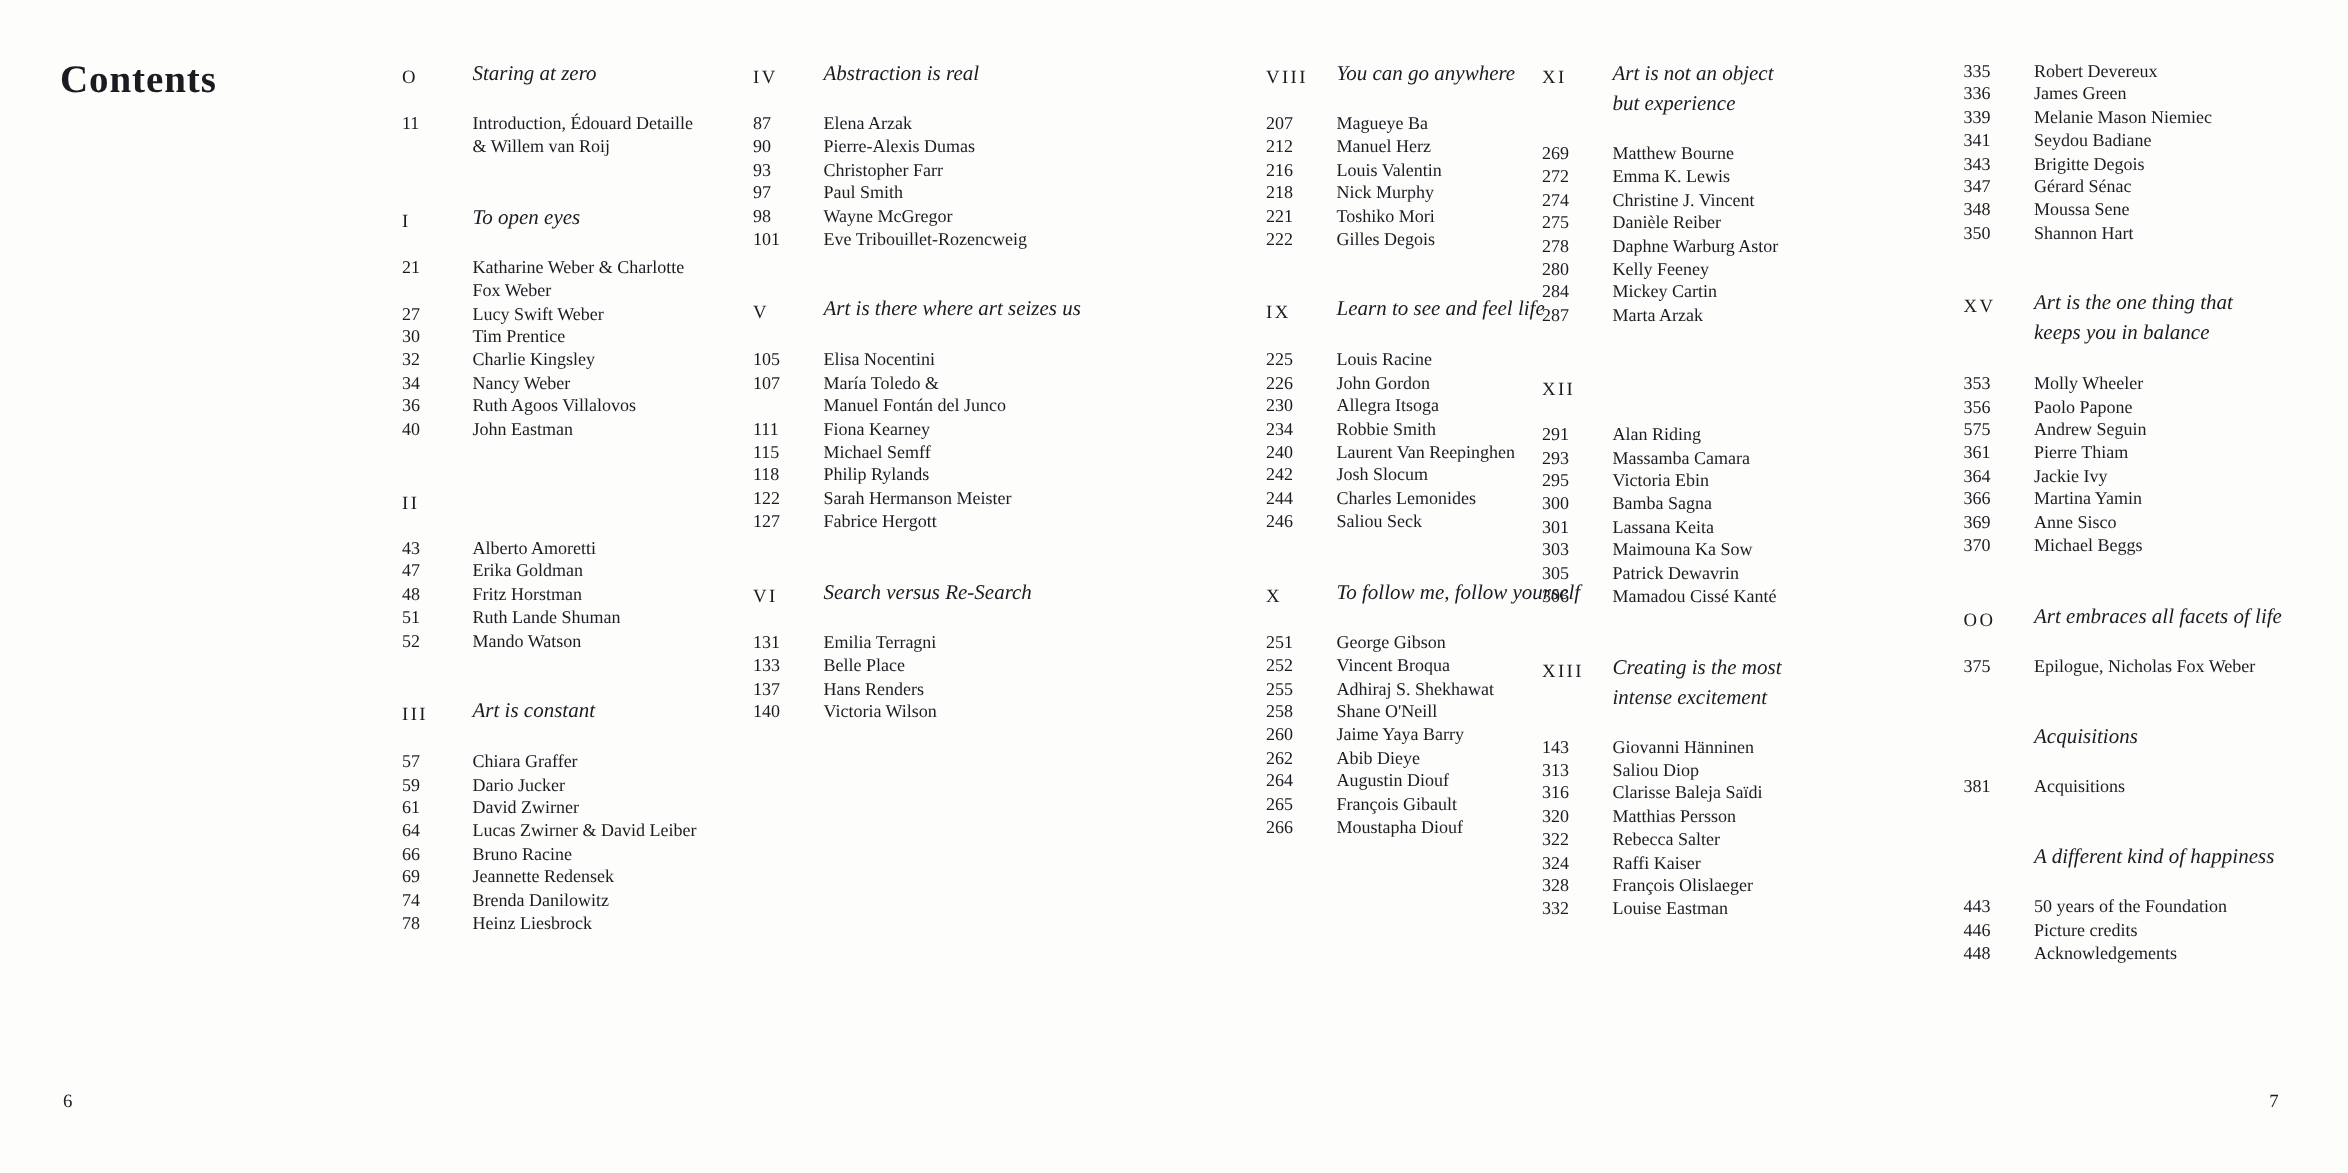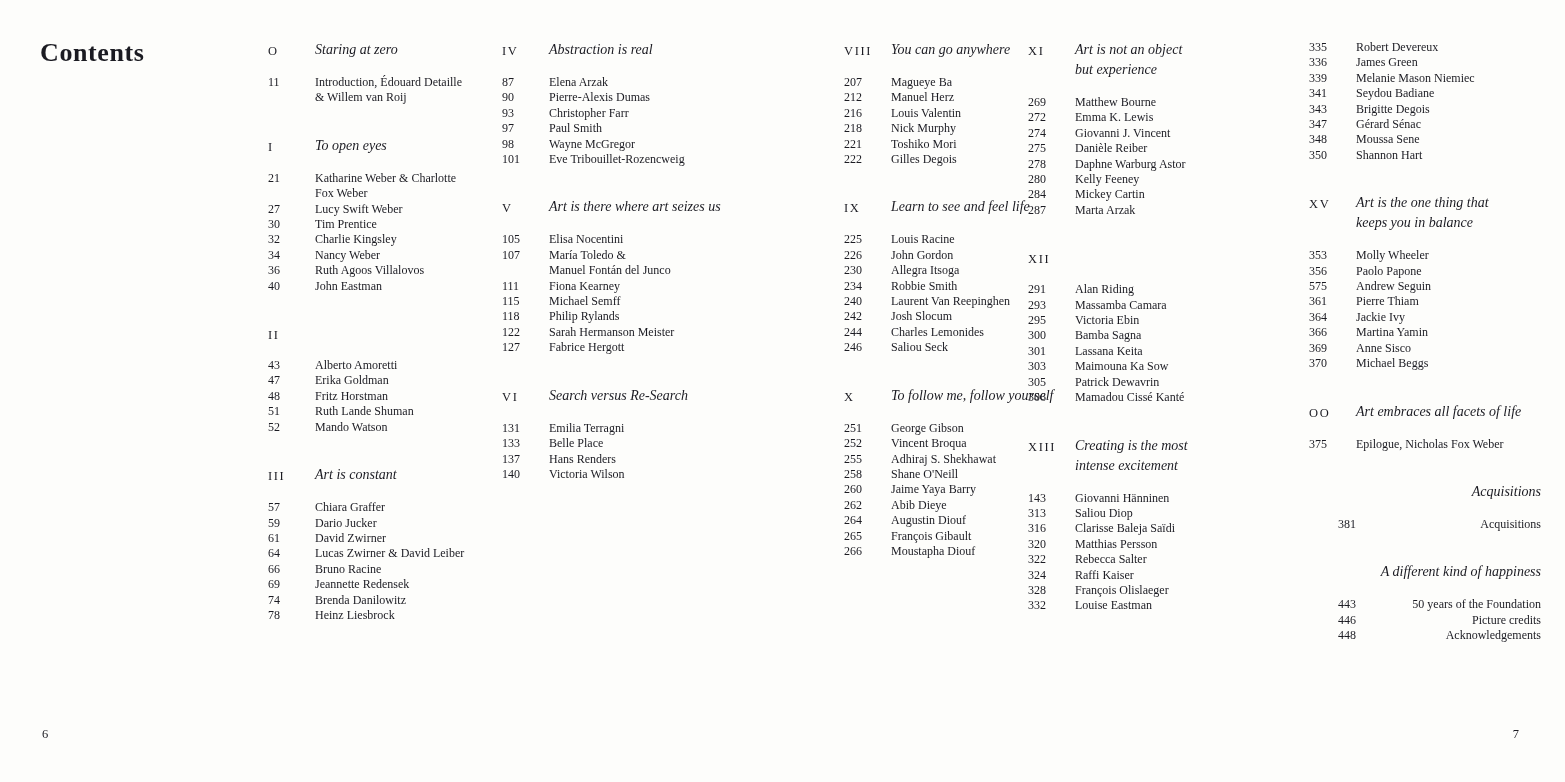--- a/index.html
+++ b/index.html
@@ -25,21 +25,21 @@
   .toc-column {
     position: absolute;
     top: 40px;
   }
   #col-0 { left: 268px; width: 218px; }
   #col-1 { left: 502px; width: 240px; }
   #col-2 { left: 844px; width: 225px; }
   #col-3 { left: 1028px; width: 225px; }
   #col-4 { left: 1309px; width: 232px; }
   .toc-section { margin-bottom: 30px; }
-  .toc-section.no-numeral { margin-top: 16px; text-align: right; }
+  .toc-section.no-numeral { margin-top: 16px; }
   .row {
     display: grid;
     grid-template-columns: 47px 1fr;
     align-items: start;
   }
   .header-row { margin-bottom: 15px; }
   .numeral {
     font-size: 12.5px;
     letter-spacing: 1.6px;
     padding-top: 4px;
@@ -392,21 +392,21 @@
         <div class="row entry-row">
           <span class="page-num">269</span>
           <span class="entry-name">Matthew Bourne</span>
         </div>
         <div class="row entry-row">
           <span class="page-num">272</span>
           <span class="entry-name">Emma K. Lewis</span>
         </div>
         <div class="row entry-row">
           <span class="page-num">274</span>
-          <span class="entry-name">Giovanni J. Vincent</span>
+          <span class="entry-name">Christine J. Vincent</span>
         </div>
         <div class="row entry-row">
           <span class="page-num">275</span>
           <span class="entry-name">Danièle Reiber</span>
         </div>
         <div class="row entry-row">
           <span class="page-num">278</span>
           <span class="entry-name">Daphne Warburg Astor</span>
         </div>
         <div class="row entry-row">

